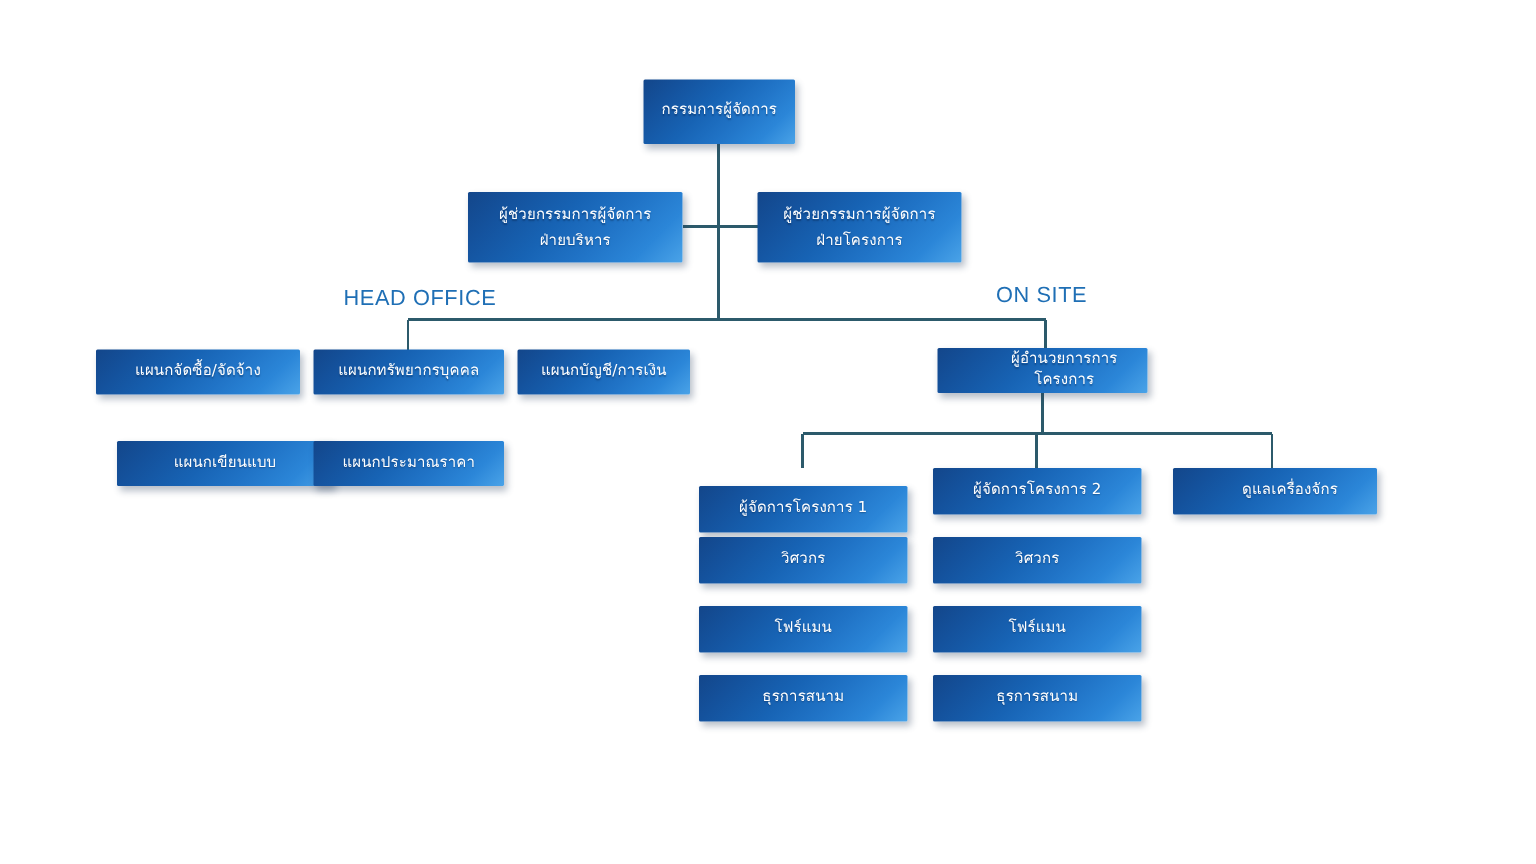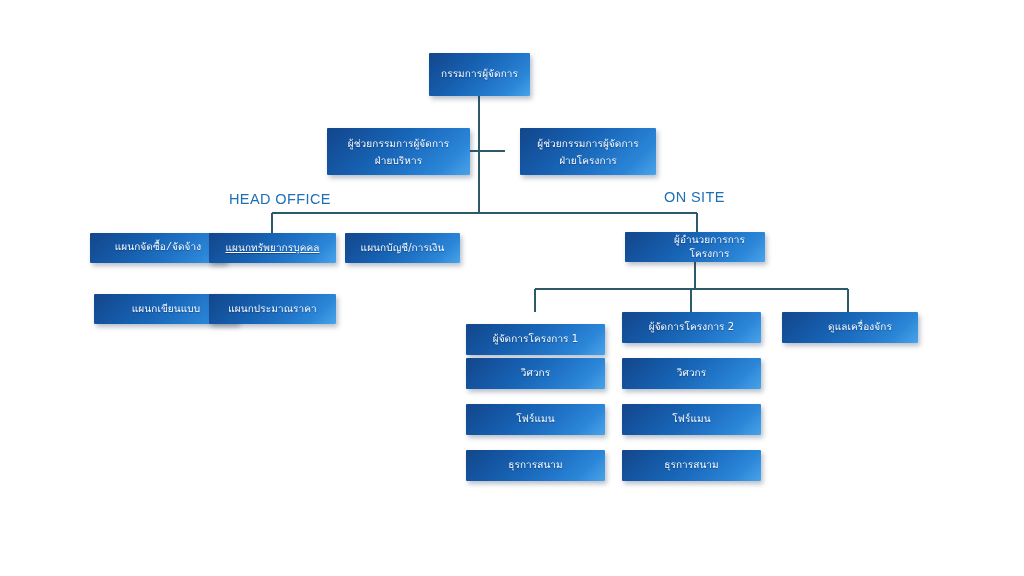--- a/index.html
+++ b/index.html
@@ -50,21 +50,20 @@
     letter-spacing: 0.1px;
     padding: 2px 5px;
     text-shadow: 0 1px 1px rgba(0,20,50,0.35);
   }
   .node .label {
     display: block;
     width: 100%;
   }
   .node.two-line {
     line-height: 1.7;
-    margin-left: 15px;
   }
   
   .section-caption {
     position: absolute;
     color: #1f6fb5;
     font-family: "Liberation Sans", sans-serif;
     font-size: 14.5px;
     letter-spacing: 0.4px;
     white-space: nowrap;
     text-align: center;
@@ -108,33 +107,33 @@
   <div class="node two-line" style="left: 312px; top: 128px; width: 143px; height: 47px; flex-direction: column; color: rgb(255, 255, 255);">
     <span class="label">ผู้ช่วยกรรมการผู้จัดการ</span>
     <span class="label">ฝ่ายบริหาร</span>
   </div>
 
   <div class="node two-line" style="left: 505px; top: 128px; width: 136px; height: 47px; flex-direction: column; color: rgb(255, 255, 255);">
     <span class="label">ผู้ช่วยกรรมการผู้จัดการ</span>
     <span class="label">ฝ่ายโครงการ</span>
   </div>
 
-  <div class="node" style="left: 90px; top: 233px; width: 136px; height: 30px; color: rgb(255, 255, 255); font-family: Liberation Mono, monospace;">
+  <div class="node" style="left: 64px; top: 233px; width: 136px; height: 30px; color: rgb(255, 255, 255);">
     <span class="label">แผนกจัดซื้อ/จัดจ้าง</span>
   </div>
 
-  <div class="node" style="left: 209px; top: 233px; width: 127px; height: 30px; color: rgb(255, 255, 255); text-decoration: underline;">
+  <div class="node" style="left: 209px; top: 233px; width: 127px; height: 30px; color: rgb(255, 255, 255);">
     <span class="label">แผนกทรัพยากรบุคคล</span>
   </div>
 
   <div class="node" style="left: 345px; top: 233px; width: 115px; height: 30px; color: rgb(255, 255, 255);">
     <span class="label">แผนกบัญชี/การเงิน</span>
   </div>
 
-  <div class="node" style="left: 94px; top: 294px; width: 144px; height: 30px; color: rgb(255, 255, 255); text-align: center;">
+  <div class="node" style="left: 78px; top: 294px; width: 144px; height: 30px; color: rgb(255, 255, 255); text-align: center;">
     <span class="label">แผนกเขียนแบบ</span>
   </div>
 
   <div class="node" style="left: 209px; top: 294px; width: 127px; height: 30px; color: rgb(255, 255, 255);">
     <span class="label">แผนกประมาณราคา</span>
   </div>
 
   <div class="node" style="left: 625px; top: 232px; width: 140px; height: 30px; color: rgb(255, 255, 255); padding-left: 34px;">
     <span class="label">ผู้อำนวยการการโครงการ</span>
   </div>

